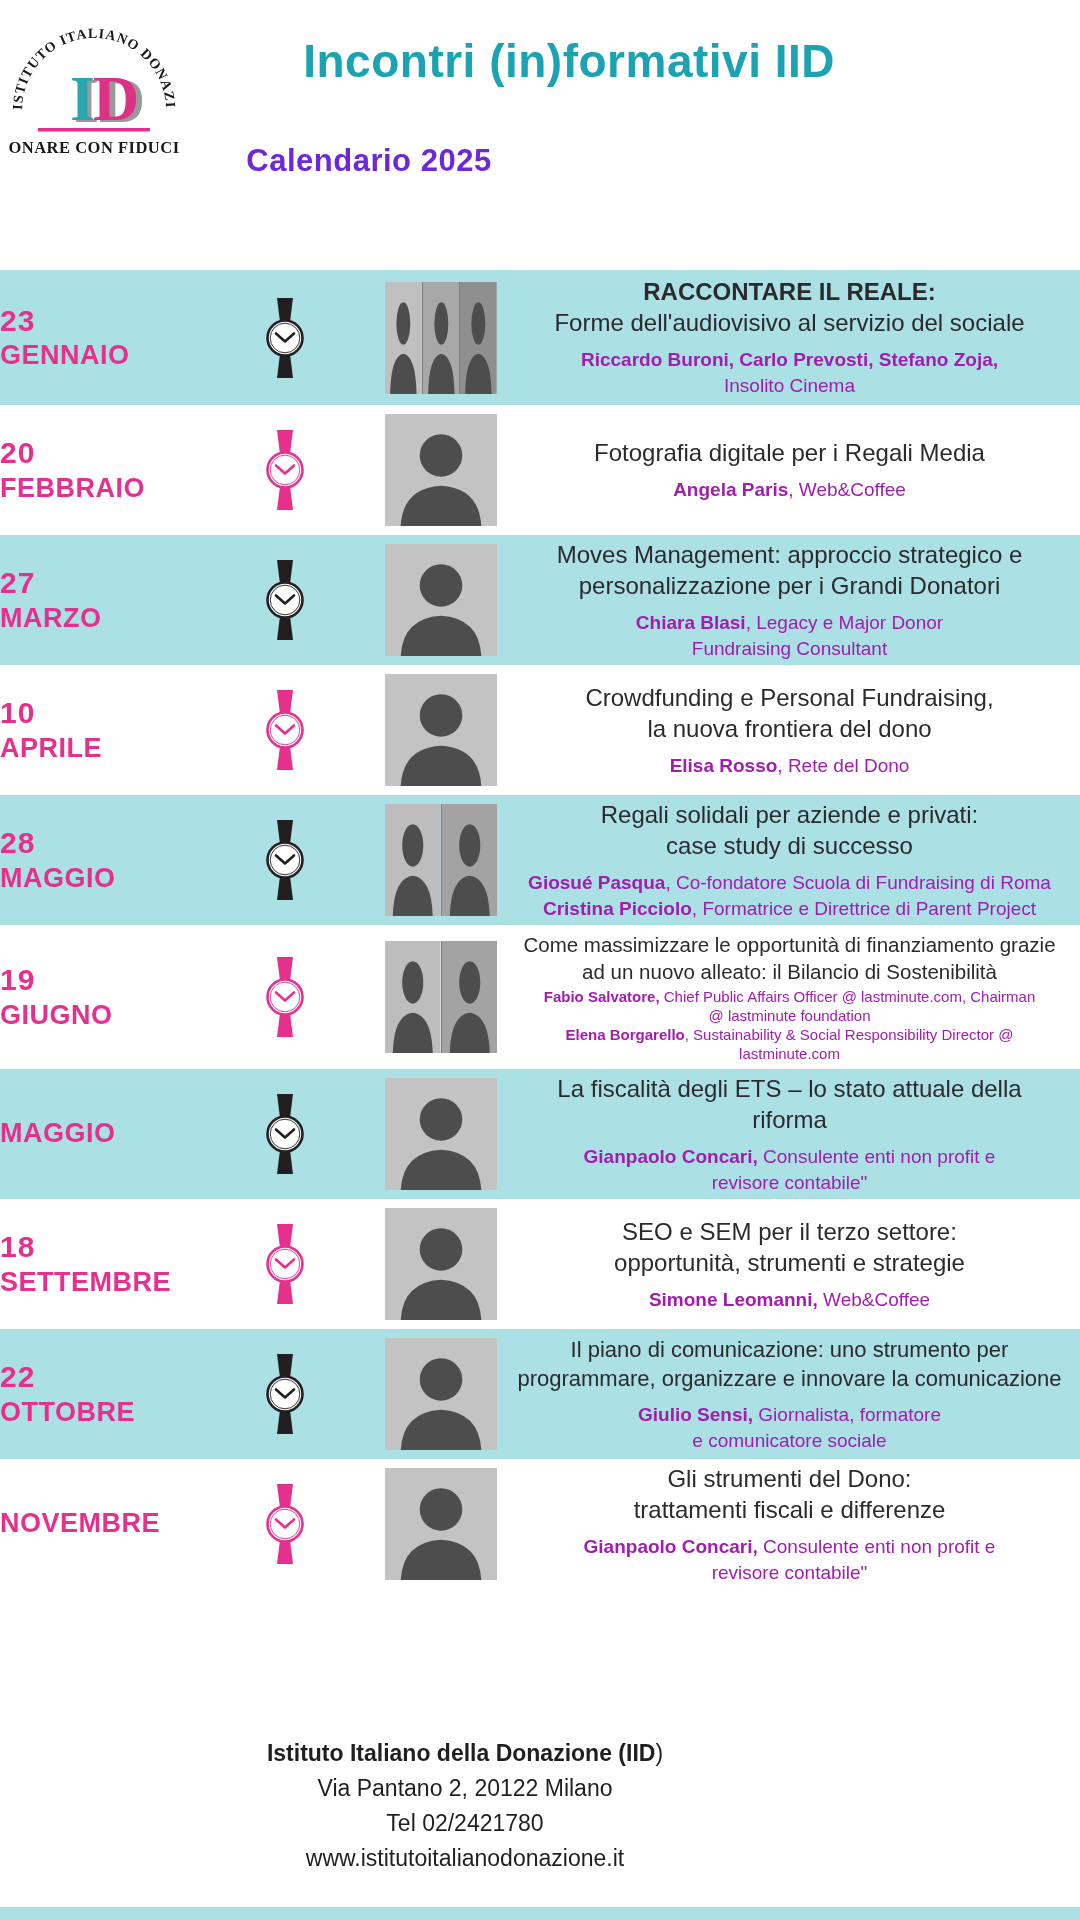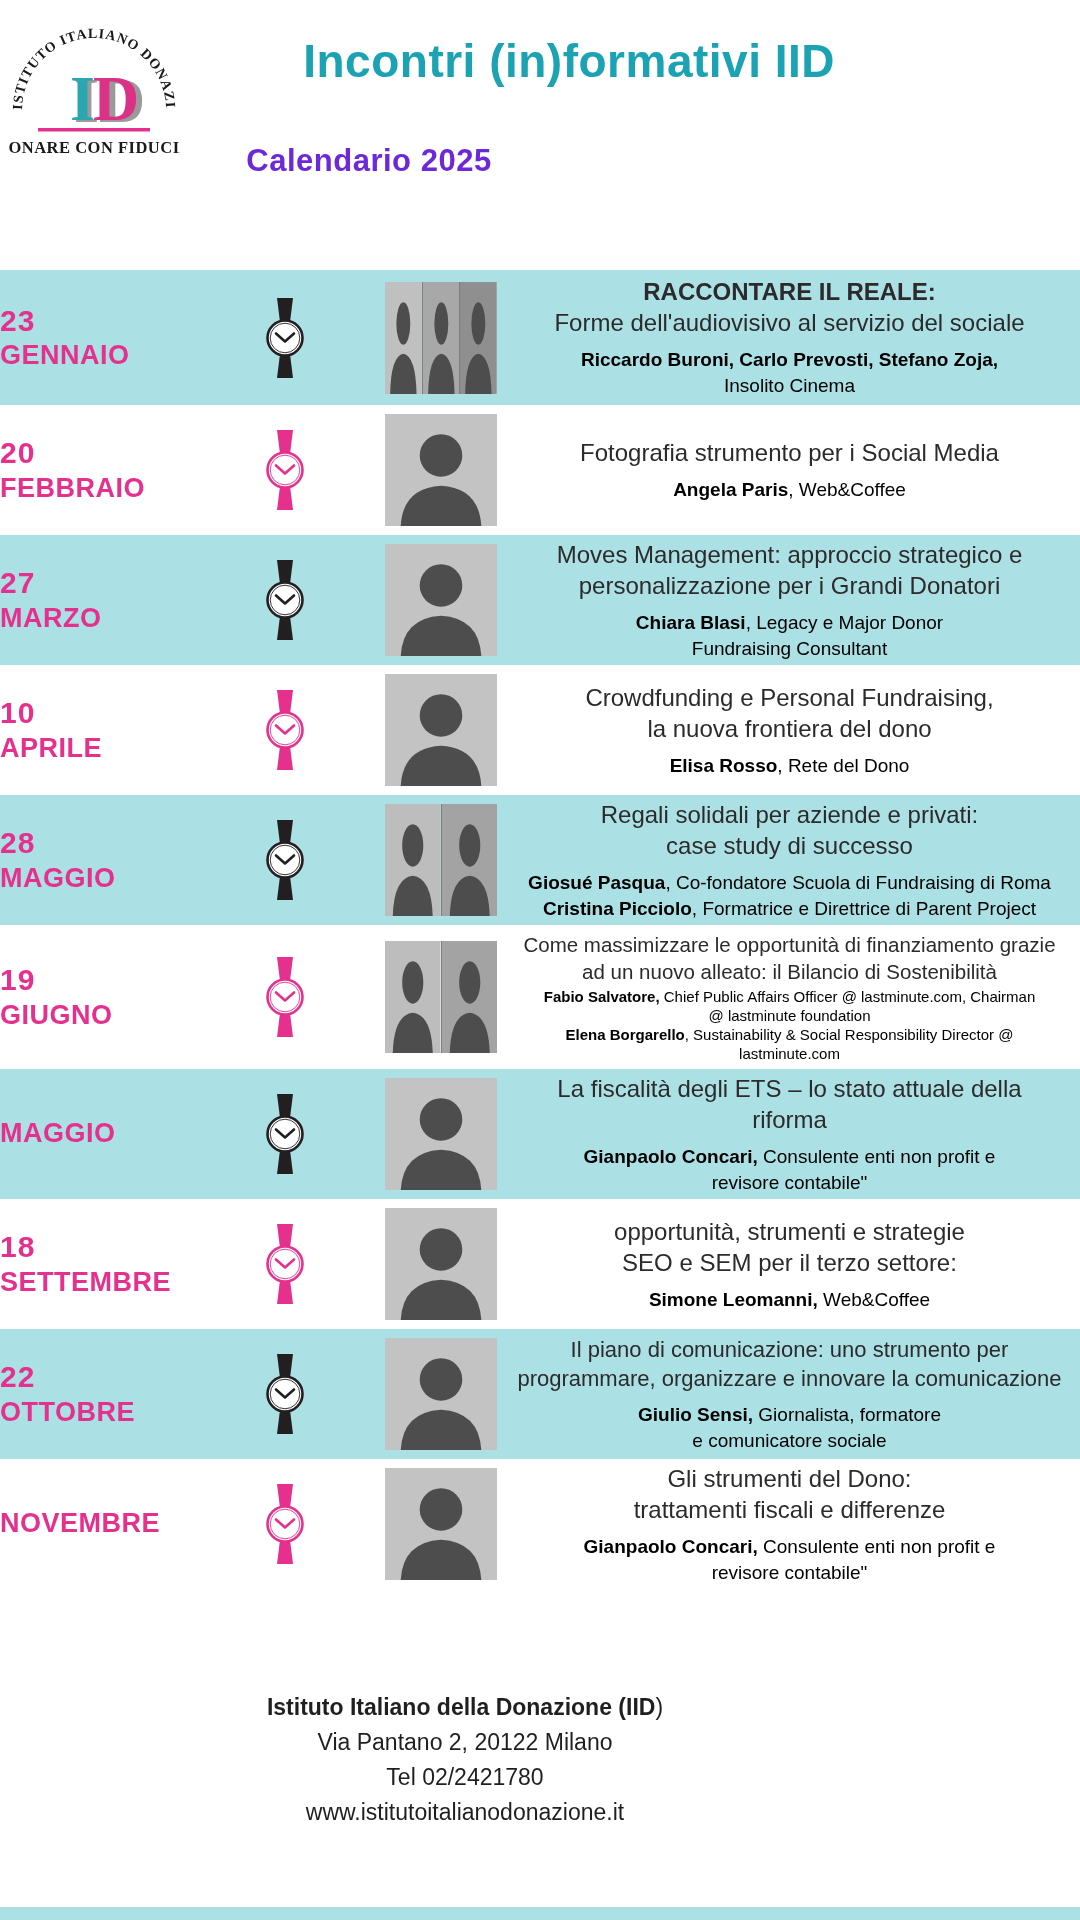--- a/index.html
+++ b/index.html
@@ -34,26 +34,26 @@
   .photo{width:112px;height:112px;display:flex;overflow:hidden;}
   .photo .strip{flex:1;position:relative;}
   .photo .strip + .strip{border-left:1px solid #7e7e7e;}
   .photo svg{position:absolute;left:0;top:0;width:100%;height:100%;}
 
   .infocol{flex:1;padding:0 10px 0 12px;text-align:center;}
   .ev-title{font-size:24px;line-height:31px;color:#2d2a2b;}
   .ev-title .b{font-weight:bold;}
   .row.tall .ev-title{font-size:20.5px;line-height:27px;text-align:center;}
   .row.dense .ev-title{font-size:22px;line-height:29px;}
-  .speakers{margin-top:9px;font-size:19px;line-height:26px;color:#000000;}
+  .speakers{margin-top:9px;font-size:19px;line-height:26px;color:#a21caf;}
   .row.tall .speakers{margin-top:2px;font-size:15px;line-height:19px;}
   .speakers strong{font-weight:bold;}
 
   
-  .footer{position:absolute;top:1690px;left:0;width:930px;text-align:center;
+  .footer{position:absolute;top:1736px;left:0;width:930px;text-align:center;
           font-size:23px;line-height:35px;color:#1f1f1f;}
   .footer .org{font-weight:bold;}
   .footer .org .normal{font-weight:normal;}
 
   .bottom-bar{position:absolute;left:0;bottom:0;width:1080px;height:13px;background:#abe0e5;}
 </style>
 </head>
 <body>
 
 <div class="logo">
@@ -147,21 +147,21 @@
             <svg viewBox="0 0 100 100" preserveAspectRatio="none">
               <rect width="100" height="100" fill="#c3c3c3"></rect>
               <circle cx="50" cy="37" r="19" fill="#4d4d4d"></circle>
               <path d="M14,100 Q16,66 50,64 Q84,66 86,100 Z" fill="#4d4d4d"></path>
             </svg>
           </div>
         </div>
       </div>
       <div class="infocol">
         <div class="ev-title">
-          <div>Fotografia strumento per i Social Media</div>
+          <div>Fotografia digitale per i Regali Media</div>
         </div>
         <div class="speakers">
           <div><strong>Angela Paris</strong><span>, Web&amp;Coffee</span></div>
         </div>
       </div>
     </div>
     <div class="row teal">
       <div class="datecol">
         <div class="day">27</div>
         <div class="month">MARZO</div>
@@ -375,22 +375,22 @@
             <svg viewBox="0 0 100 100" preserveAspectRatio="none">
               <rect width="100" height="100" fill="#c3c3c3"></rect>
               <circle cx="50" cy="37" r="19" fill="#4d4d4d"></circle>
               <path d="M14,100 Q16,66 50,64 Q84,66 86,100 Z" fill="#4d4d4d"></path>
             </svg>
           </div>
         </div>
       </div>
       <div class="infocol">
         <div class="ev-title">
+          <div>SEO e SEM per il terzo settore:</div>
           <div>opportunità, strumenti e strategie</div>
-          <div>SEO e SEM per il terzo settore:</div>
         </div>
         <div class="speakers">
           <div><strong>Simone Leomanni,</strong><span> Web&amp;Coffee</span></div>
         </div>
       </div>
     </div>
     <div class="row teal dense">
       <div class="datecol">
         <div class="day">22</div>
         <div class="month">OTTOBRE</div>

